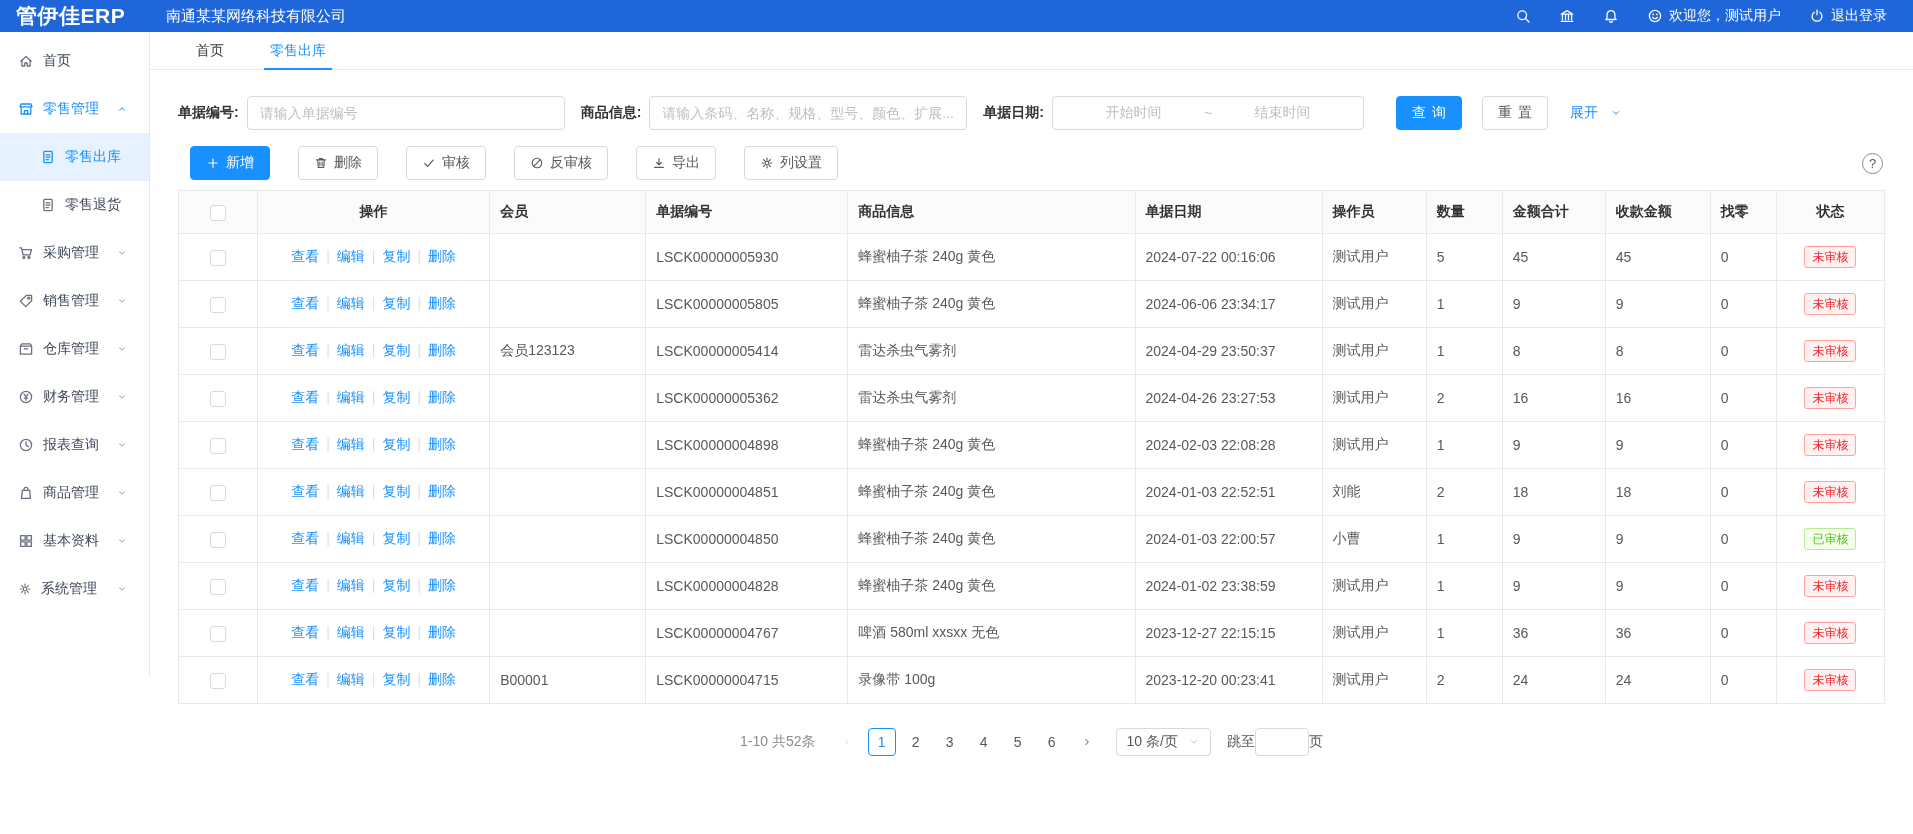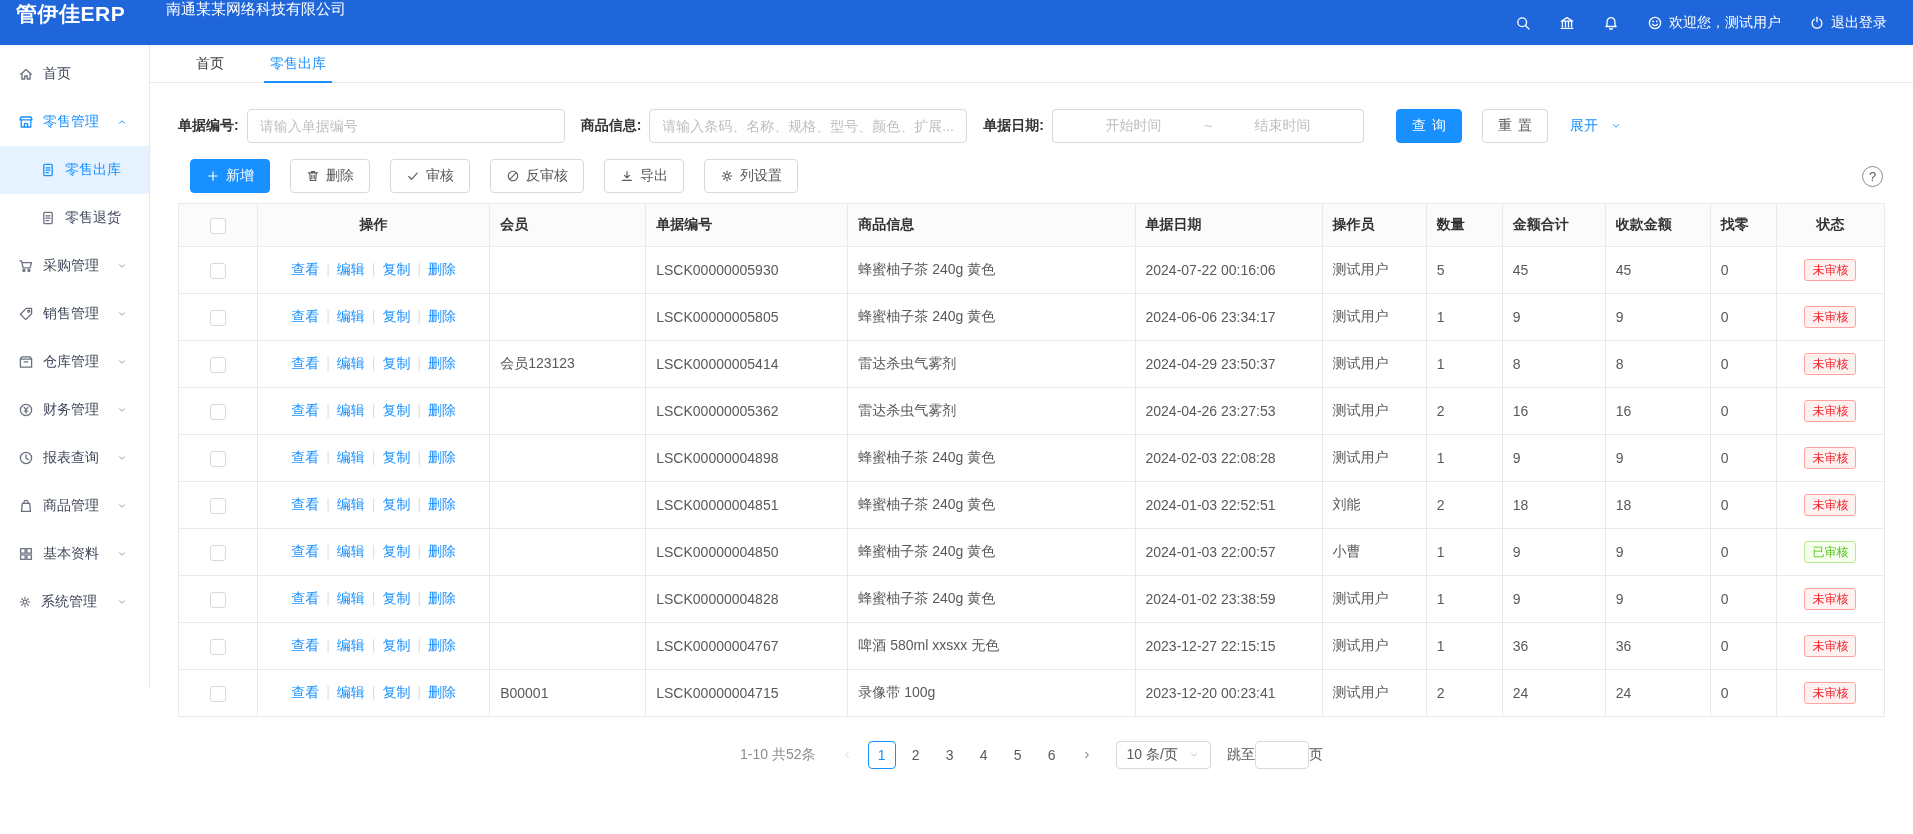--- a/index.html
+++ b/index.html
@@ -14,21 +14,21 @@
   body {
     overflow:hidden; background:#fff; color:#333;
     font-family:"Liberation Sans","DejaVu Sans",sans-serif; font-size:14px;
   }
   .icon { display:inline-flex; align-items:center; justify-content:center; }
   .icon svg { display:block; }
   input { font-family:inherit; outline:none; }
   button { font-family:inherit; }
 
   
-  .header { height:45px; background:var(--header-bg); color:#fff; display:flex; }
+  .header { height:32px; background:var(--header-bg); color:#fff; display:flex; align-items:center; }
   .logo { width:150px; padding-left:16px; font-size:21px; font-weight:bold; letter-spacing:.5px; white-space:nowrap; }
   .company { font-size:15px; margin-left:16px; white-space:nowrap; }
   .h-right { margin-left:auto; display:flex; align-items:center; padding-right:26px; }
   .h-icon { margin-left:28px; cursor:pointer; }
   .h-user, .h-logout { margin-left:28px; display:flex; align-items:center; gap:6px; cursor:pointer; font-size:14px; white-space:nowrap; }
 
   
   .layout { display:flex; height:644px; }
   .sidebar { width:150px; flex:none; background:#fff; border-right:1px solid #e8e8e8; padding-top:5px; overflow:hidden; }
   .menu-item { height:48px; display:flex; align-items:center; padding:0 12px 0 18px; color:#40485b; cursor:pointer; white-space:nowrap; }
@@ -56,21 +56,21 @@
   .f-input { height:34px; width:318px; border:1px solid #d9d9d9; border-radius:4px; padding:0 12px; font-size:14px; color:#333; background:#fff; }
   .f-input::placeholder { color:#bfbfbf; }
   .date-range { width:312px; height:34px; border:1px solid #d9d9d9; border-radius:4px; display:flex; align-items:center; padding:0 10px; color:#bfbfbf; background:#fff; cursor:text; }
   .dr-start, .dr-end { flex:1; text-align:center; }
   .btn { height:34px; border:1px solid #d9d9d9; background:#fff; border-radius:4px; padding:0 15px; font-size:14px; color:#595959; display:inline-flex; align-items:center; gap:6px; cursor:pointer; white-space:nowrap; }
   .btn.primary { background:var(--accent); border-color:var(--accent); color:#fff; }
   .btn.cn2 { letter-spacing:6px; padding-right:9px; }
   .link-expand { color:var(--accent); display:inline-flex; align-items:center; gap:12px; margin-left:22px; cursor:pointer; white-space:nowrap; }
 
   
-  .toolbar { margin-top:16px; display:flex; align-items:center; gap:20px; padding-left:12px; flex:none;justify-content:space-between; }
+  .toolbar { margin-top:16px; display:flex; align-items:center; gap:28px; padding-left:12px; flex:none;justify-content:space-between; }
   .help { margin-left:auto; margin-right:2px; width:21px; height:21px; border-radius:50%; border:1px solid #8c8c8c; color:#595959; display:flex; align-items:center; justify-content:center; font-size:13px; cursor:pointer; flex:none; }
 
   
   .grid-wrap { margin-top:10px; flex:none; }
   table { width:100%; border-collapse:collapse; table-layout:fixed; font-size:14px; color:#595959; }
   th, td { border:1px solid var(--border); padding:0 10px; overflow:hidden; white-space:nowrap; text-overflow:ellipsis; }
   thead th { height:43px; background:#fbfbfb; font-weight:bold; color:#333; text-align:left; }
   tbody td { height:47px; background:#fff; }
   th.center, td.center { text-align:center; }
   a.op { color:var(--accent); text-decoration:none; cursor:pointer; }

